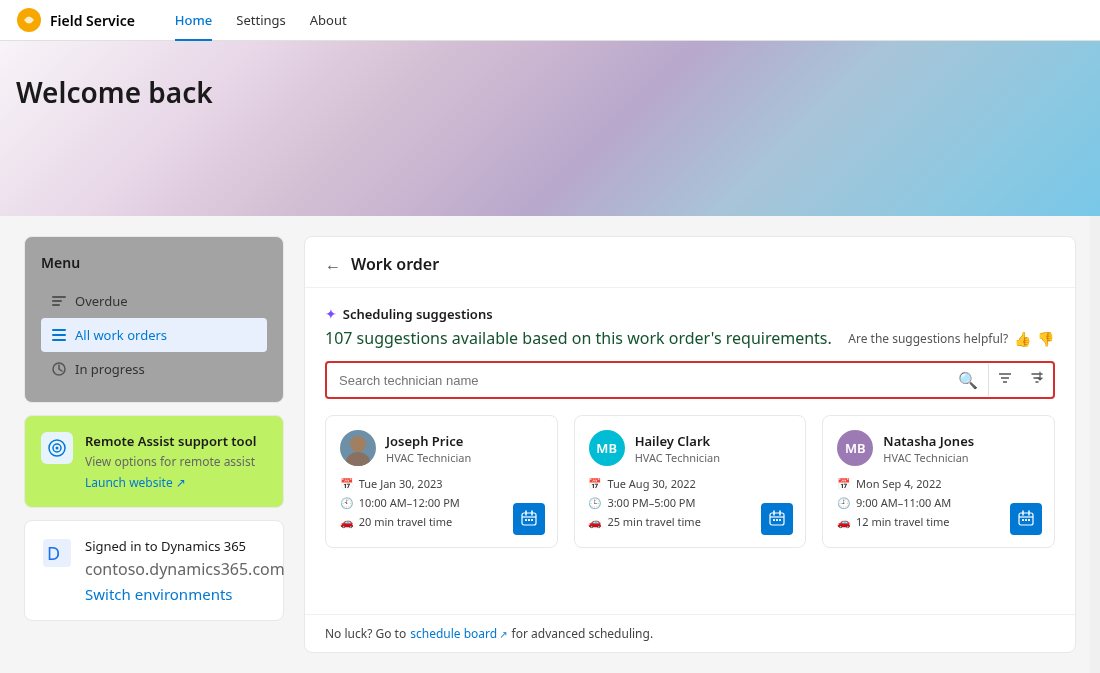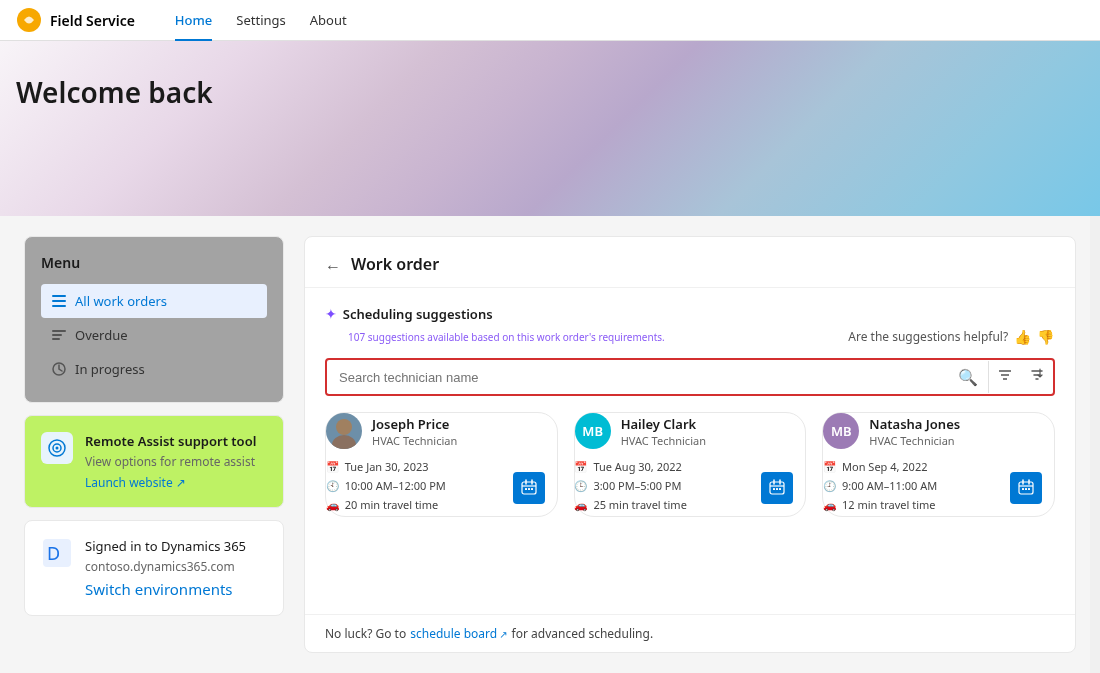--- a/index.html
+++ b/index.html
@@ -210,21 +210,21 @@
       justify-content: center;
       flex-shrink: 0;
     }
     .dynamics-info .dyn-title {
       font-size: 13px;
       font-weight: 400;
       color: #1a1a1a;
       margin-bottom: 3px;
     }
     .dynamics-info .dyn-sub {
-      font-size: 12px;
+      font-size: 16px;
       color: #666;
       margin-bottom: 4px;
     }
     .dynamics-info .dyn-link {
       font-size: 15px;
       color: #0078d4;
       cursor: pointer;
     }
 
     
@@ -270,23 +270,22 @@
       font-weight: 600;
       color: #1a1a1a;
     }
     .suggestions-row {
       display: flex;
       justify-content: space-between;
       align-items: center;
       margin-bottom: 12px;
     }
     .suggestions-text {
-      font-size: 10px;
-      color: #8b5cf6;
-      margin-left: 23px;
+      font-size: 16px;
+      color: #14532d;
     }
     .feedback-row {
       display: flex;
       align-items: center;
       gap: 6px;
       font-size: 12px;
       color: #555;
     }
     .feedback-icon {
       cursor: pointer;
@@ -332,21 +331,22 @@
     }
 
     
     .tech-cards {
       display: flex;
       gap: 16px;
     }
     .tech-card {
       flex: 1;
       border: 1px solid #e8e8e8;
-      border-radius: 20px;
+      border-radius: 8px;
+      padding: 14px;
       position: relative;
     }
     .tech-name-row {
       display: flex;
       align-items: center;
       gap: 10px;
       margin-bottom: 10px;
     }
     .tech-avatar {
       width: 36px;
@@ -447,40 +447,40 @@
   <div class="hero-title">Welcome back</div>
 </div>
 
 <div class="main-content">
 
   <div class="sidebar">
 
     <div class="menu-card">
       <div class="menu-title">Menu</div>
 
+      <div class="menu-item">
+        <span class="menu-item-icon">
+          <svg width="16" height="16" viewBox="0 0 16 16" fill="currentColor">
+            <rect x="1" y="3" width="14" height="2" rx="1"></rect>
+            <rect x="1" y="7" width="10" height="2" rx="1"></rect>
+            <rect x="1" y="11" width="8" height="2" rx="1"></rect>
+          </svg>
+        </span>
+        <span>Overdue</span>
+      </div>
+
       <div class="menu-item active">
         <span class="menu-item-icon">
           <svg width="16" height="16" viewBox="0 0 16 16" fill="currentColor">
             <rect x="1" y="2" width="14" height="2" rx="1"></rect>
             <rect x="1" y="7" width="14" height="2" rx="1"></rect>
             <rect x="1" y="12" width="14" height="2" rx="1"></rect>
           </svg>
         </span>
         <span>All work orders</span>
-      </div>
-
-      <div class="menu-item">
-        <span class="menu-item-icon">
-          <svg width="16" height="16" viewBox="0 0 16 16" fill="currentColor">
-            <rect x="1" y="3" width="14" height="2" rx="1"></rect>
-            <rect x="1" y="7" width="10" height="2" rx="1"></rect>
-            <rect x="1" y="11" width="8" height="2" rx="1"></rect>
-          </svg>
-        </span>
-        <span>Overdue</span>
       </div>
 
       <div class="menu-item">
         <span class="menu-item-icon">
           <svg width="16" height="16" viewBox="0 0 16 16" fill="currentColor">
             <circle cx="8" cy="8" r="6" stroke="currentColor" stroke-width="1.5" fill="none"></circle>
             <path d="M8 4v4l3 2" stroke="currentColor" stroke-width="1.5" stroke-linecap="round" fill="none"></path>
           </svg>
         </span>
         <span>In progress</span>

